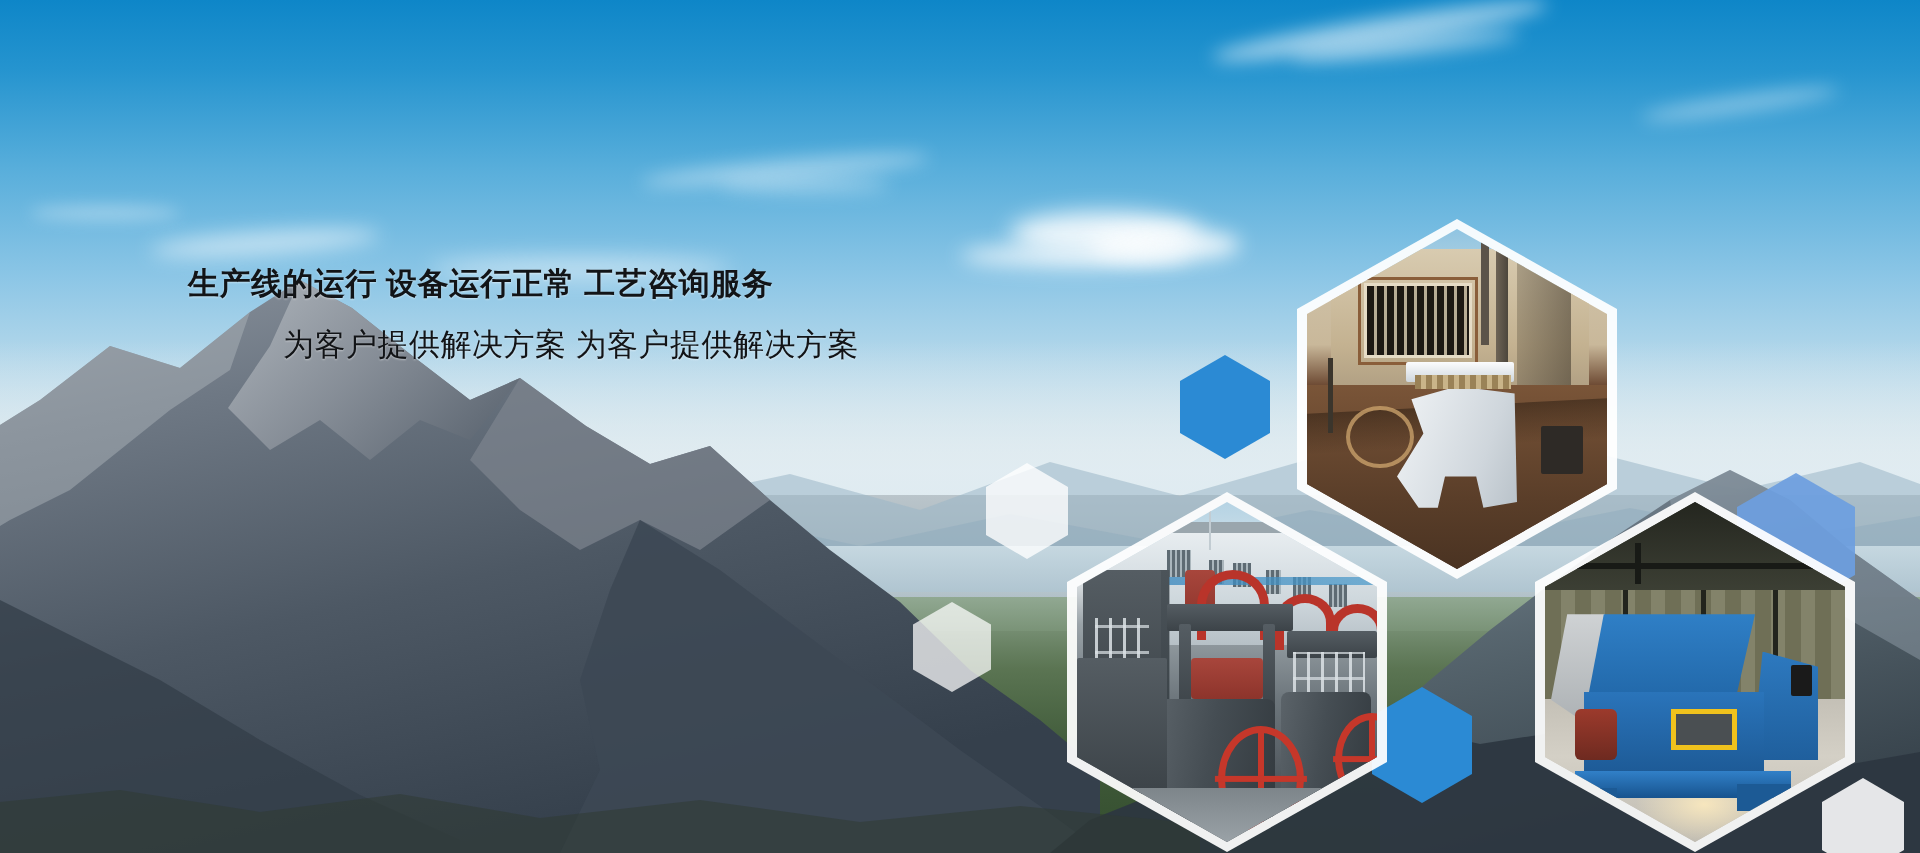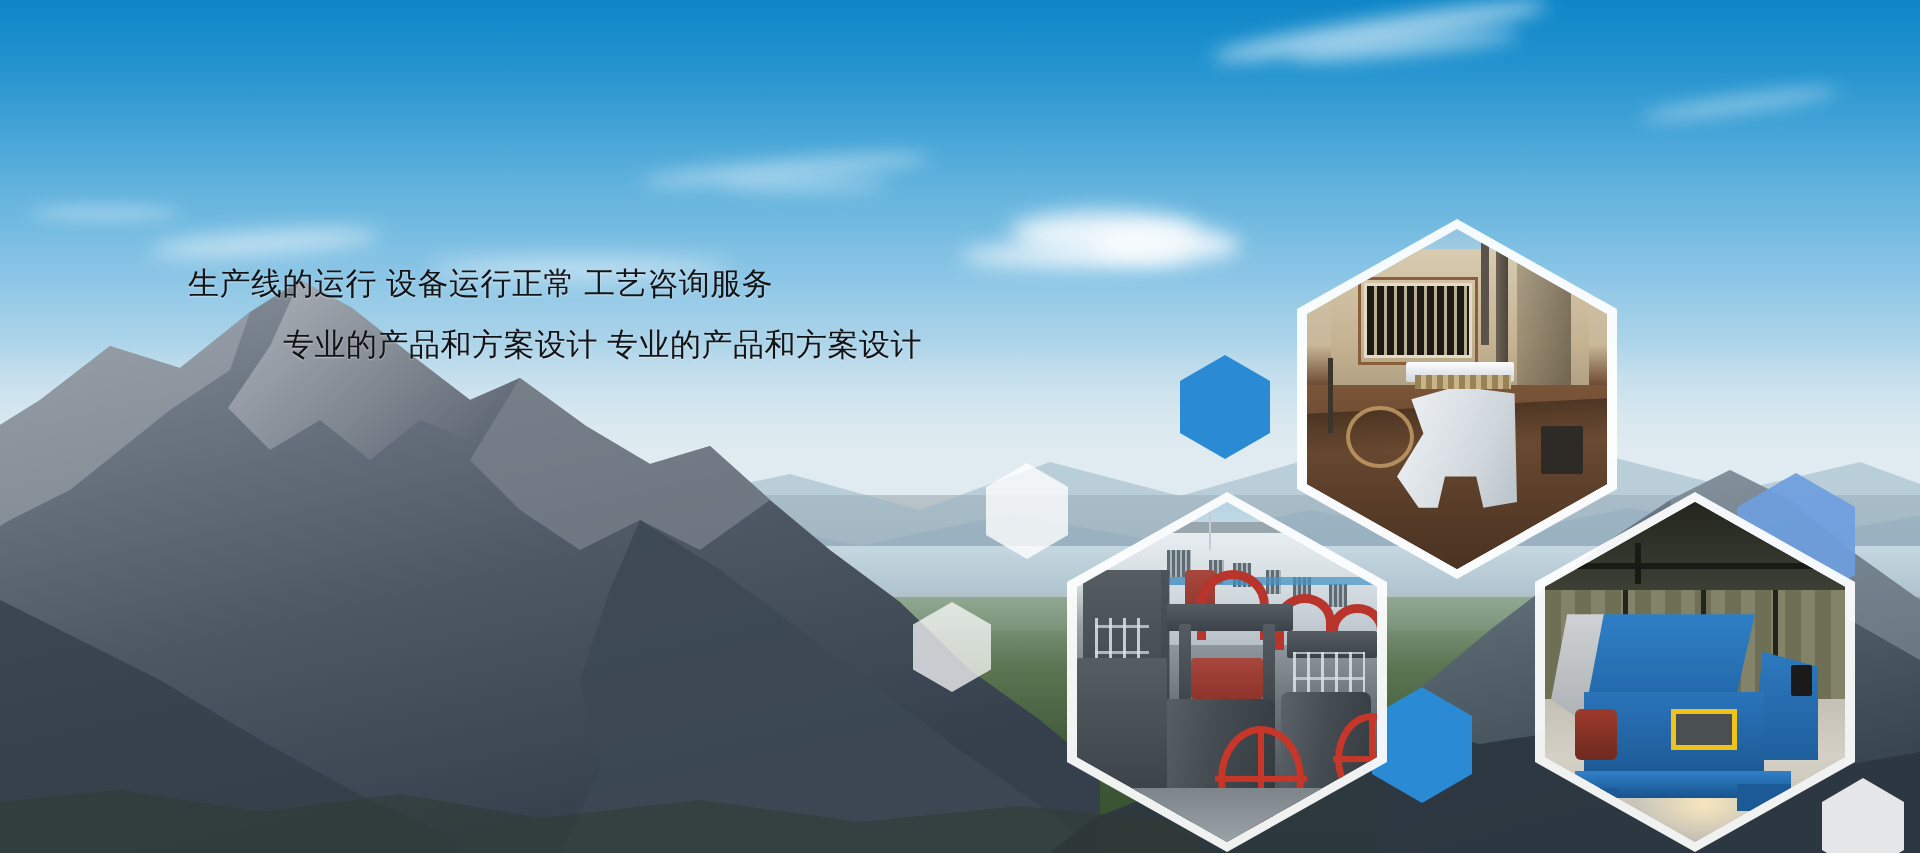--- a/index.html
+++ b/index.html
@@ -67,21 +67,21 @@
     position:absolute;left:0;top:268px;width:930px;
     z-index:40;
     color:#121417;
     letter-spacing:.5px;
   }
   .copy .line{
     font-size:31px;line-height:1.0;font-weight:400;
     white-space:nowrap;
     text-shadow:0 1px 2px rgba(255,255,255,.45);
   }
-  .copy .line1{margin-left:188px;}
+  .copy .line1{margin-left:188px;font-weight:bold;}
   .copy .line2{margin-left:283px;margin-top:30px;}
   .photo-hex{
     position:absolute;
     clip-path:polygon(50% 0%,100% 25%,100% 75%,50% 100%,0% 75%,0% 25%);
     background:rgba(255,255,255,.93);
     z-index:30;
     display:flex;align-items:center;justify-content:center;
   }
   .photo-inner{
     position:relative;
@@ -242,21 +242,21 @@
                  790,66 870,52 870,153 Z" fill="#2c3640" opacity="0.92"></path>
       </svg>
       <svg style="left:0;top:760px;" width="1200" height="93" viewBox="0 0 1200 93">
         <path d="M0,93 L0,42 120,30 260,52 400,34 540,58 700,40 860,62 1020,46 1200,64 1200,93 Z" fill="#2f3a33" opacity="0.55"></path>
       </svg>
     </div>
   </div>
 
   <div class="copy">
     <div class="line line1">生产线的运行 设备运行正常 工艺咨询服务</div>
-    <div class="line line2">专业的产品和方案设计  专业的产品和方案设计</div>
+    <div class="line line2">为客户提供解决方案  为客户提供解决方案</div>
   </div>
 
   <div class="deco-hex" style="left:1180px;top:355px;width:90px;height:104px;background:#2b8ad4;"></div>
 
   <div class="deco-hex" style="left:986px;top:463px;width:82px;height:96px;background:rgba(255,255,255,.78);"></div>
 
   <div class="deco-hex" style="left:913px;top:602px;width:78px;height:90px;background:rgba(255,255,255,.72);"></div>
 
   <div class="deco-hex" style="left:1372px;top:687px;width:100px;height:116px;background:#2b8ad4;"></div>
 

